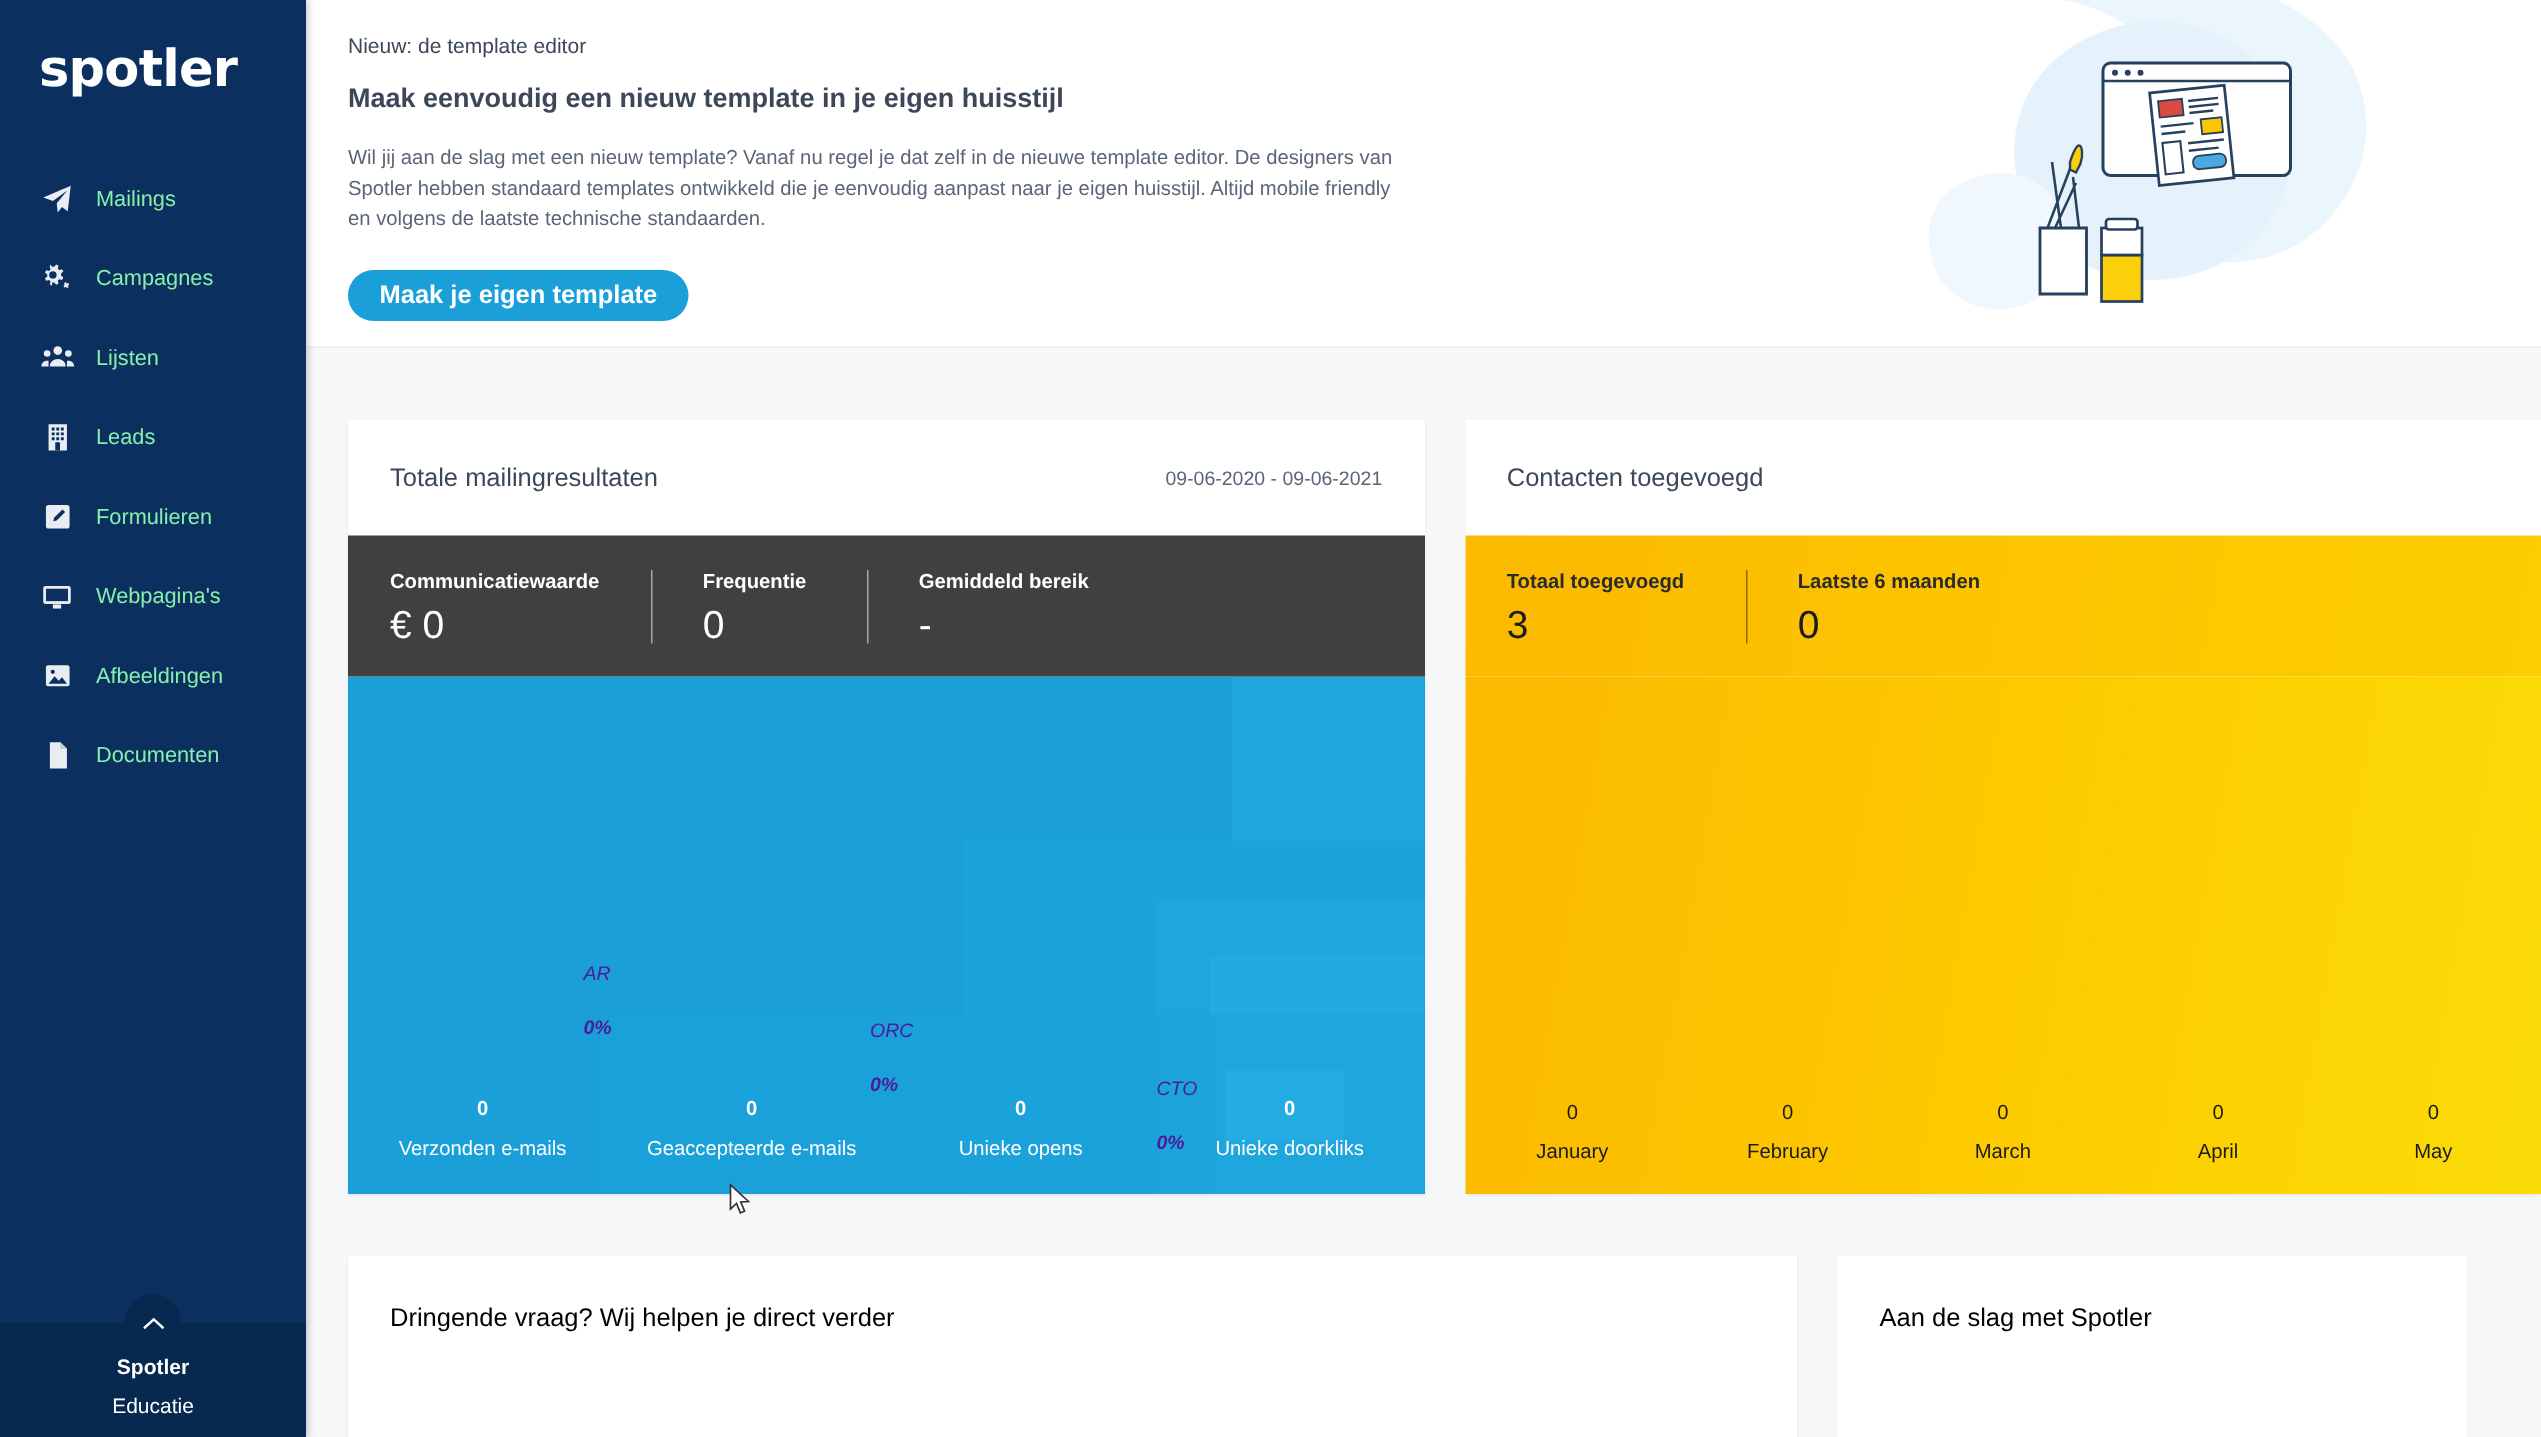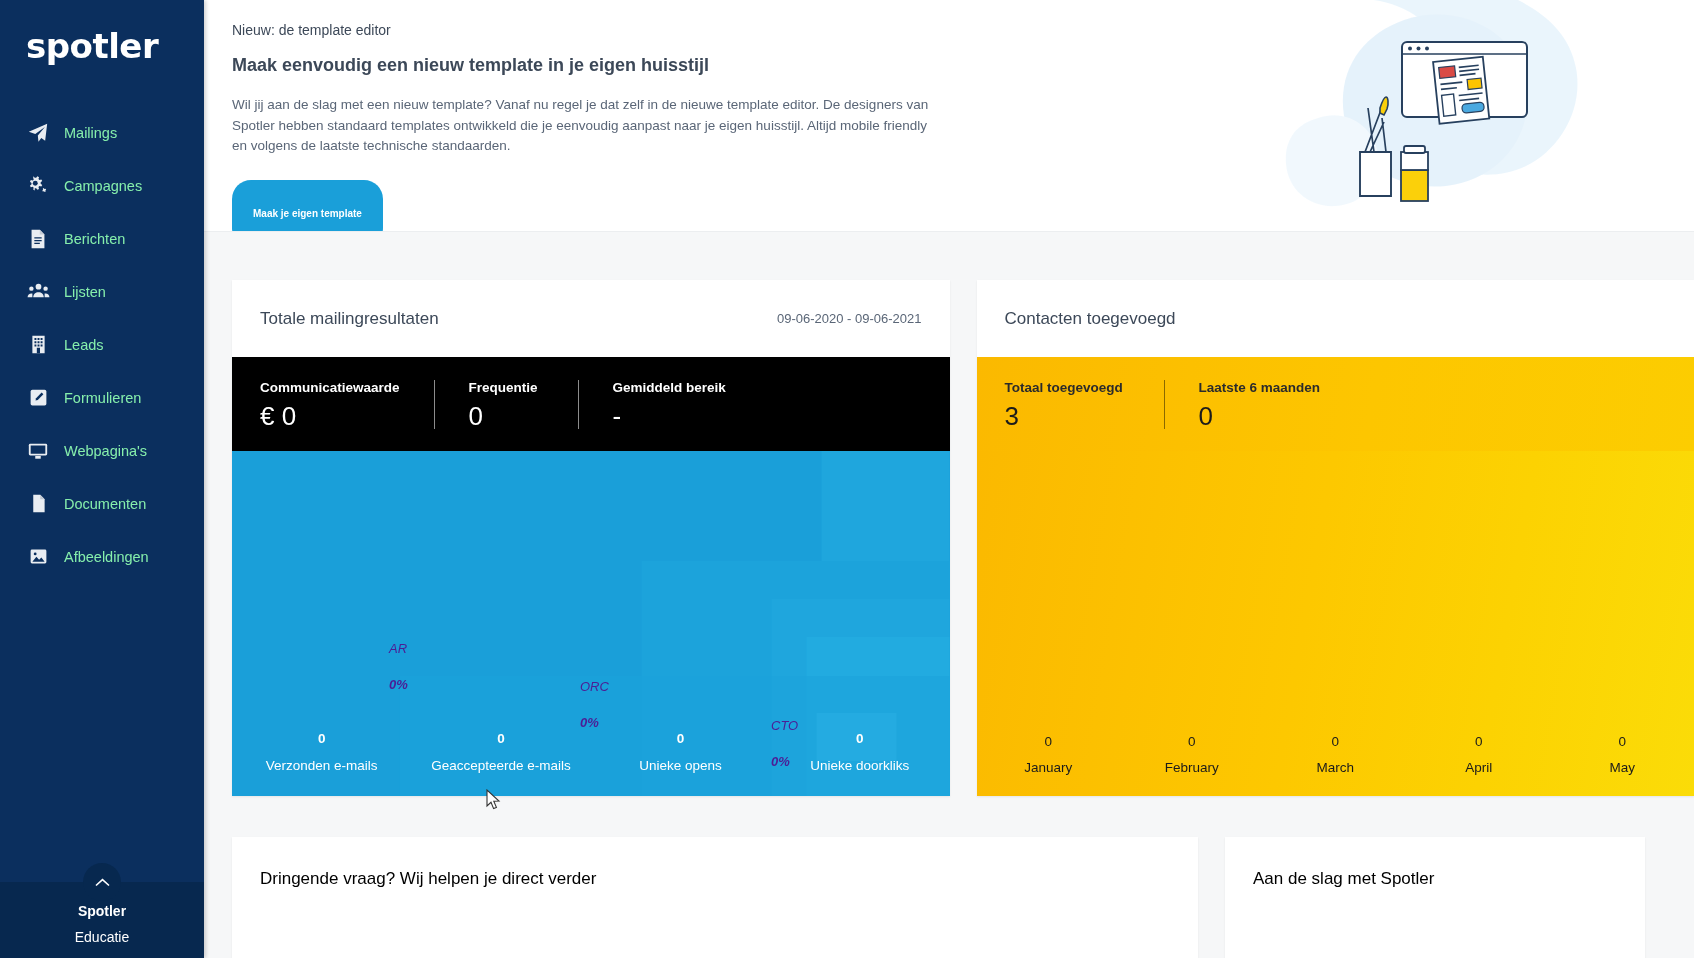--- a/index.html
+++ b/index.html
@@ -113,23 +113,23 @@
     font-size:13.5px;
     color:#5a6677;
     line-height:1.52;
     width:706px;
     margin-bottom:23px;
   }
   #banner-cta {
     display:inline-block;
     background:#1a9fd9;
     color:#fff;
-    font-size:10px;
+    font-size:17px;
     font-weight:700;
-    padding:28px 21px;
+    padding:7px 21px;
     border-radius:19px;
     border:none;
     cursor:pointer;
     font-family:"Liberation Sans", sans-serif;
   }
   #banner-art {
     position:absolute;
     right:76px; top:0;
     width:420px; height:232px;
     z-index:1;
@@ -261,30 +261,20 @@
           <g fill="#e9edf2">
             <path d="M9.5 2.5 11 4.3a6 6 0 0 1 1.6 0l1.5-1.8 1.8 1-.6 2.2a6 6 0 0 1 1.1 1.1l2.2-.6 1 1.8-1.8 1.5a6 6 0 0 1 0 1.6l1.8 1.5-1 1.8-2.2-.6a6 6 0 0 1-1.1 1.1l.6 2.2-1.8 1-1.5-1.8a6 6 0 0 1-1.6 0L11 18.8l-1.8-1 .6-2.2a6 6 0 0 1-1.1-1.1l-2.2.6-1-1.8 1.8-1.5a6 6 0 0 1 0-1.6L5.5 8.7l1-1.8 2.2.6a6 6 0 0 1 1.1-1.1l-.6-2.2Z" transform="translate(-2,-1) scale(.95)"></path>
             <circle cx="9" cy="9" r="2.7" fill="#0b2f5e"></circle>
             <path d="M18.2 14.2l.9 1 1.2-.3.6 1-.8.9.3 1.2-1 .6-.9-.8-1.2.3-.6-1 .8-.9-.3-1.2Z"></path>
           </g>
         </svg>
       </span>
       <span class="nav-label">Campagnes</span>
     </a>
 
-    <a class="nav-item">
-      <span class="nav-ic">
-        <svg width="22" height="22" viewBox="0 0 24 24">
-          <path fill="#e9edf2" d="M5 2h9l5 5v15H5z"></path>
-          <path fill="#0b2f5e" d="M8 10h8v1.4H8zm0 3h8v1.4H8zm0 3h6v1.4H8z"></path>
-          <path fill="#c5ccd6" d="M14 2l5 5h-5z"></path>
-        </svg>
-      </span>
-      <span class="nav-label">Berichten</span>
-    </a>
 
     <a class="nav-item">
       <span class="nav-ic">
         <svg width="23" height="23" viewBox="0 0 24 24">
           <g fill="#e9edf2">
             <circle cx="12" cy="7" r="3"></circle>
               <path d="M6.5 18c0-3.2 2.5-5.2 5.5-5.2S17.5 14.8 17.5 18z"></path>
             <circle cx="4.6" cy="9" r="2.3"></circle>
               <path d="M.6 18c0-2.4 1.8-3.9 4-3.9h1v3.9z"></path>
             <circle cx="19.4" cy="9" r="2.3"></circle>
@@ -323,36 +313,36 @@
           <rect x="4" y="6" width="16" height="9" fill="#0b2f5e"></rect>
           <rect x="9" y="17.4" width="6" height="3" fill="#e9edf2"></rect>
         </svg>
       </span>
       <span class="nav-label">Webpagina's</span>
     </a>
 
     <a class="nav-item">
       <span class="nav-ic">
         <svg width="21" height="21" viewBox="0 0 24 24">
-          <path fill="#e9edf2" d="M6 2h8l5 5v15H6z"></path>
-          <path fill="#c0c8d2" d="M14 2l5 5h-5z"></path>
-        </svg>
-      </span>
-      <span class="nav-label">Documenten</span>
-    </a>
-
-    <a class="nav-item">
-      <span class="nav-ic">
-        <svg width="21" height="21" viewBox="0 0 24 24">
           <rect x="3" y="4" width="18" height="16" rx="1.6" fill="#e9edf2"></rect>
           <circle cx="8.2" cy="9" r="1.6" fill="#0b2f5e"></circle>
           <path fill="#0b2f5e" d="m5 18 4.6-5.6 3.1 3.4 2.6-2.7L19 18z"></path>
         </svg>
       </span>
       <span class="nav-label">Afbeeldingen</span>
+    </a>
+
+    <a class="nav-item">
+      <span class="nav-ic">
+        <svg width="21" height="21" viewBox="0 0 24 24">
+          <path fill="#e9edf2" d="M6 2h8l5 5v15H6z"></path>
+          <path fill="#c0c8d2" d="M14 2l5 5h-5z"></path>
+        </svg>
+      </span>
+      <span class="nav-label">Documenten</span>
     </a>
 
   </nav>
 
   <div id="sidebar-bottom">
     <button id="collapse-btn">
       <svg width="15" height="9" viewBox="0 0 15 9">
           <path fill="none" stroke="#ffffff" stroke-width="1.6" d="M1 7.5 7.5 1.6 14 7.5"></path>
         </svg>
     </button>
@@ -414,21 +404,21 @@
   </section>
 
   <section id="cards-row">
 
     <div class="card" id="card-mailing">
       <div class="card-head">
         <span class="card-title">Totale mailingresultaten</span>
         <span class="card-daterange">09-06-2020 - 09-06-2021</span>
       </div>
 
-      <div class="kpi-strip blue" style="background:#000000;">
+      <div class="kpi-strip blue" style="background:#404040;">
         <div class="kpi div">
           <div class="kpi-label">Communicatiewaarde</div>
           <div class="kpi-value">€ 0</div>
         </div>
         <div class="kpi div" style="min-width:110px;">
           <div class="kpi-label">Frequentie</div>
           <div class="kpi-value">0</div>
         </div>
         <div class="kpi">
           <div class="kpi-label">Gemiddeld bereik</div>

